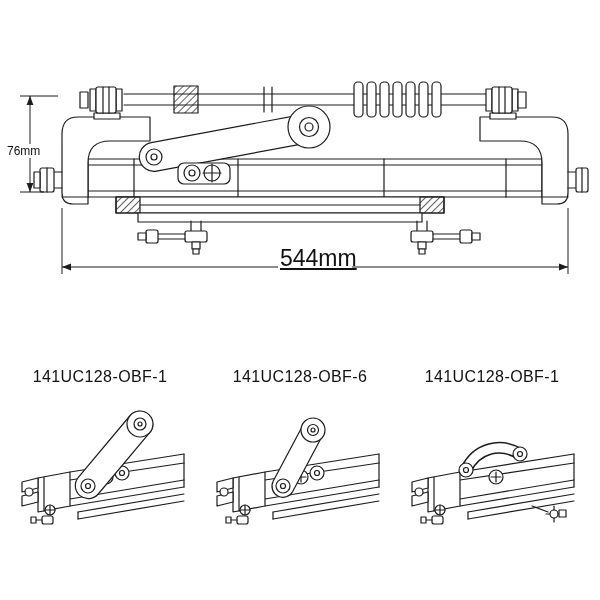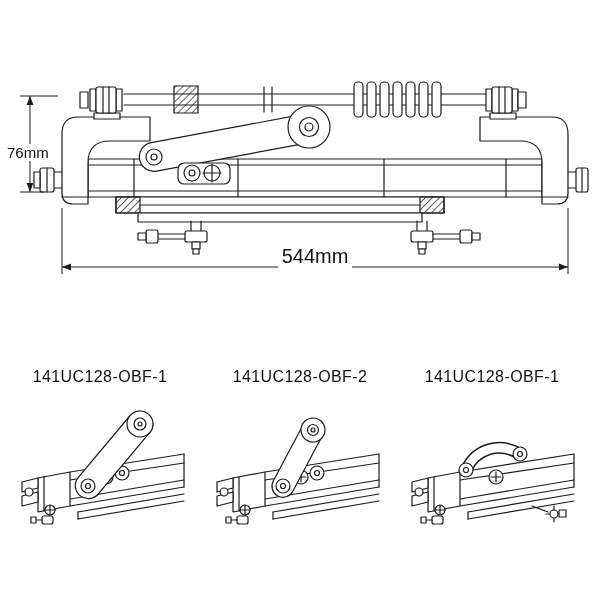--- a/index.html
+++ b/index.html
@@ -2,24 +2,24 @@
 <html><head>
 <meta charset="utf-8">
 <style>
   html,body{margin:0;padding:0;background:#ffffff;}
   #canvas{
     position:relative;width:600px;height:600px;background:#ffffff;overflow:hidden;
     font-family:"Liberation Sans",sans-serif;color:#111;
   }
   #drawing-svg{position:absolute;left:0;top:0;}
   .dim-label{
-    position:absolute;font-size:15px;color:#111;background:#ffffff;
+    position:absolute;font-size:12px;color:#111;background:#ffffff;
     padding:0 2px;white-space:nowrap;
   }
-  #length-label{font-size:20px;}
+  #length-label{font-size:23px;text-decoration:underline;}
   .variant-label{
     position:absolute;top:368px;width:180px;text-align:center;
     font-size:16px;letter-spacing:.4px;color:#111;white-space:nowrap;
   }
   #variant-label-1{left:10px;}
   #variant-label-2{left:210px;}
   #variant-label-3{left:402px;}
 </style>
 </head>
 <body>
@@ -279,17 +279,17 @@
       <rect x="13" y="109" width="5" height="6" fill="#ffffff"></rect>
     </g>
   </svg>
 
   <div class="dim-label" id="height-label" style="left:5px;top:144px;">76mm</div>
 
   <div class="dim-label" id="length-label" style="left:278px;top:245px;width:70px;text-align:center;">544mm</div>
 
   <div class="variant-label" id="variant-label-1">141UC128-OBF-1</div>
 
-  <div class="variant-label" id="variant-label-2">141UC128-OBF-2</div>
+  <div class="variant-label" id="variant-label-2">141UC128-OBF-6</div>
 
   <div class="variant-label" id="variant-label-3">141UC128-OBF-1</div>
 
 </div>
 
 </body></html>

